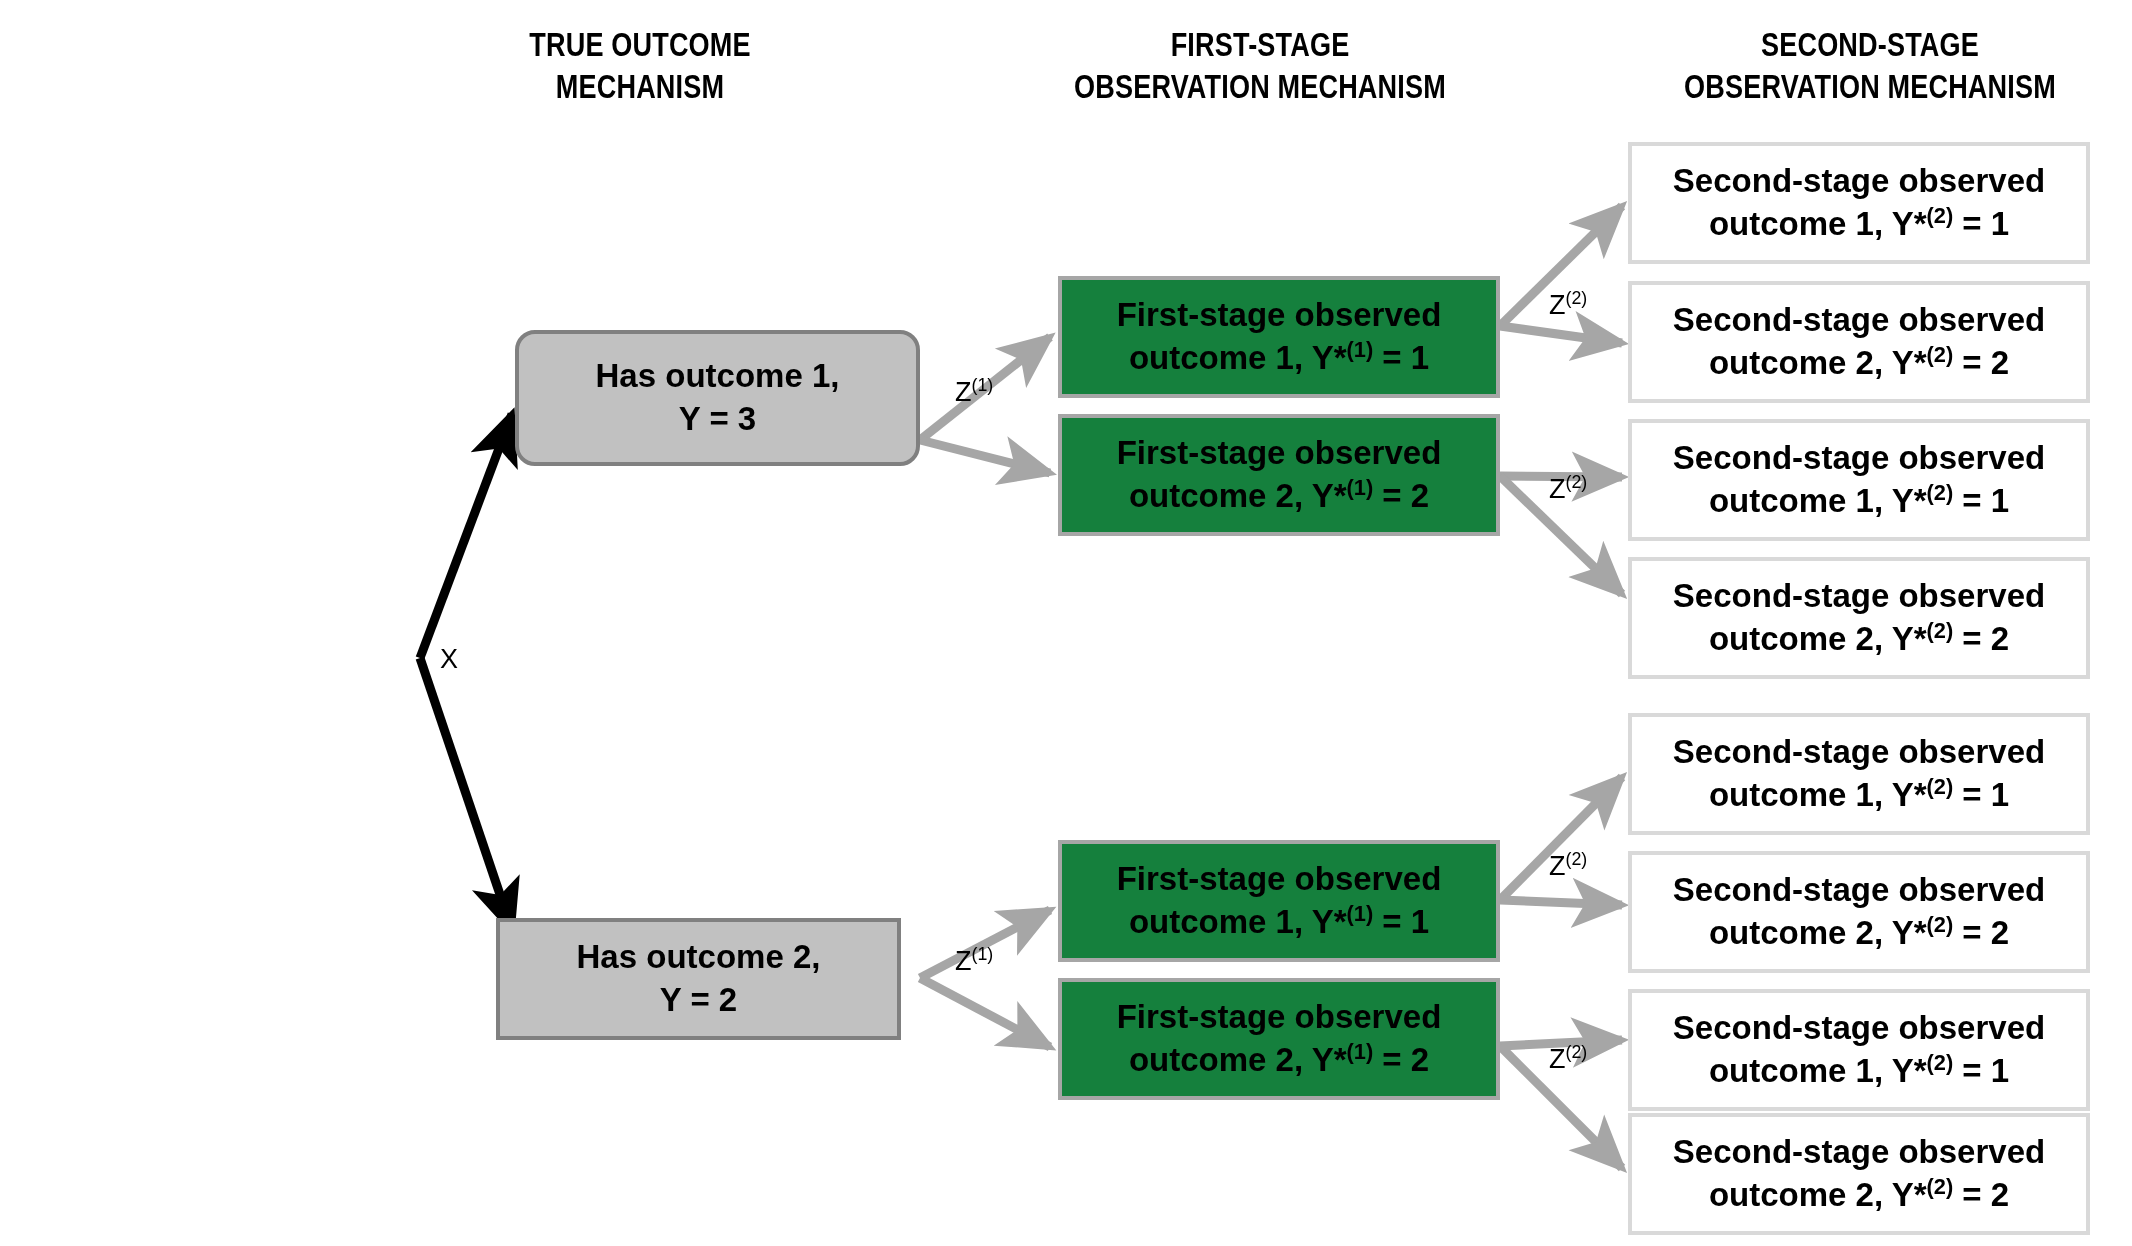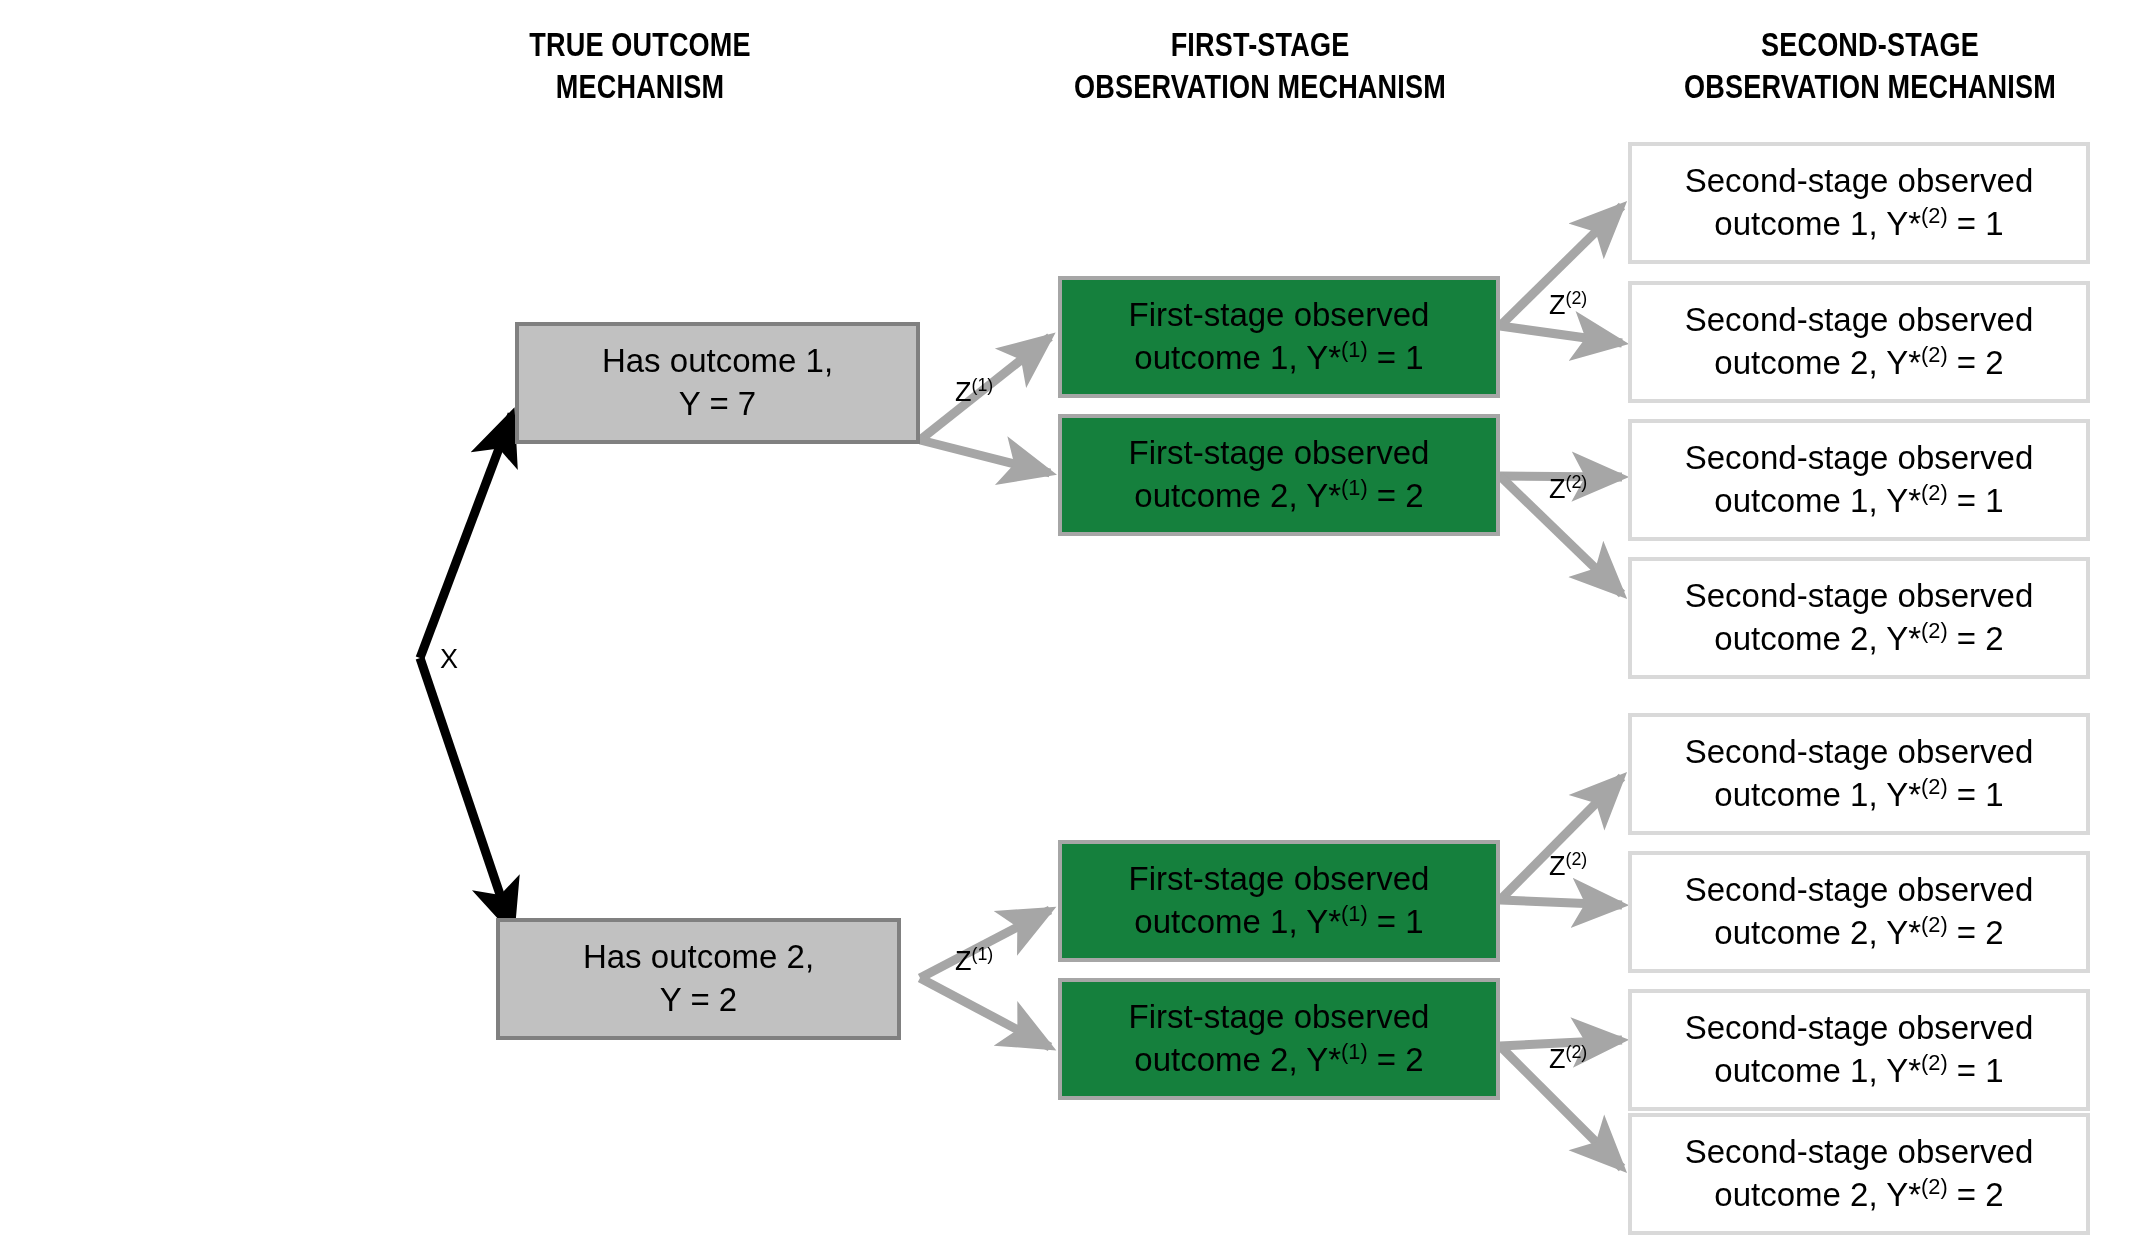--- a/index.html
+++ b/index.html
@@ -45,21 +45,21 @@
     position: absolute;
     box-sizing: border-box;
     display: flex;
     align-items: center;
     justify-content: center;
     text-align: center;
     color: #000000;
     font-family: "Liberation Sans", sans-serif;
     line-height: 1.30;
   }
-  .node .txt { display: block; width: 100%; padding: 0 14px; }
+  .node .txt { display: block; width: 100%; padding: 0 14px; font-weight: bold; }
 
   .node.root {
     background: #898989;
     border: 5px solid #000000;
     font-size: 33px;
   }
   .node.truth {
     background: #c1c1c1;
     border: 4px solid #808080;
     font-size: 33px;
@@ -139,24 +139,24 @@
       <path d="M1500,476 L1622,477"></path>
       <path d="M1500,476 L1622,594"></path>
       <path d="M1500,900 L1622,777"></path>
       <path d="M1500,900 L1622,905"></path>
       <path d="M1500,1046 L1622,1040"></path>
       <path d="M1500,1046 L1622,1168"></path>
     </g>
   </svg>
 
 
-  <div class="node truth" style="left:515px; top:322px; width:405px; height:122px;">
+  <div class="node truth" style="left:515px; top:330px; width:405px; height:136px;border-radius:20px;">
     <span class="txt">
       <span>Has outcome 1,</span><br>
-      <span>Y = 7</span>
+      <span>Y = 3</span>
     </span>
   </div>
 
   <div class="node truth" style="left:496px; top:918px; width:405px; height:122px;">
     <span class="txt">
       <span>Has outcome 2,</span><br>
       <span>Y = 2</span>
     </span>
   </div>
 

